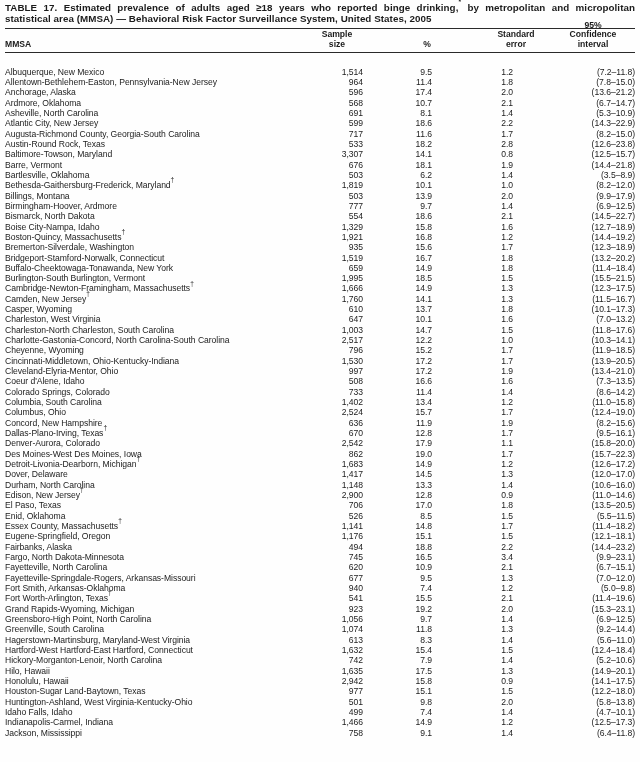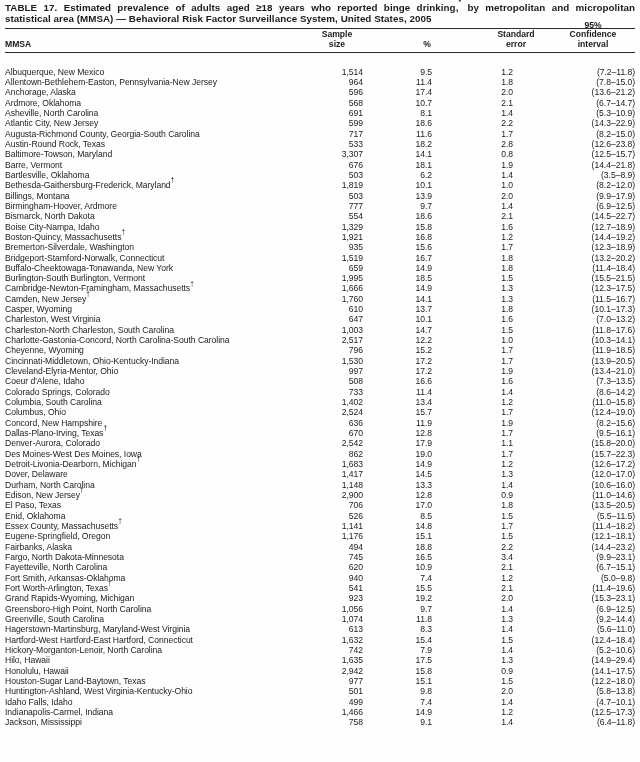--- a/index.html
+++ b/index.html
@@ -405,20 +405,27 @@
           <td class="c-num">(9.9–23.1)</td>
         </tr>
         <tr>
           <td class="c-name">Fayetteville, North Carolina</td>
           <td class="c-num">620</td>
           <td class="c-num">10.9</td>
           <td class="c-num">2.1</td>
           <td class="c-num">(6.7–15.1)</td>
         </tr>
         <tr>
+          <td class="c-name">Fayetteville-Springdale-Rogers, Arkansas-Missouri</td>
+          <td class="c-num">677</td>
+          <td class="c-num">9.5</td>
+          <td class="c-num">1.3</td>
+          <td class="c-num">(7.0–12.0)</td>
+        </tr>
+        <tr>
           <td class="c-name">Fort Smith, Arkansas-Oklahoma</td>
           <td class="c-num">940</td>
           <td class="c-num">7.4</td>
           <td class="c-num">1.2</td>
           <td class="c-num">(5.0–9.8)</td>
         </tr>
         <tr>
           <td class="c-name">Fort Worth-Arlington, Texas<sup class="marker">†</sup></td>
           <td class="c-num">541</td>
           <td class="c-num">15.5</td>
@@ -465,21 +472,21 @@
           <td class="c-num">742</td>
           <td class="c-num">7.9</td>
           <td class="c-num">1.4</td>
           <td class="c-num">(5.2–10.6)</td>
         </tr>
         <tr>
           <td class="c-name">Hilo, Hawaii</td>
           <td class="c-num">1,635</td>
           <td class="c-num">17.5</td>
           <td class="c-num">1.3</td>
-          <td class="c-num">(14.9–29.4)</td>
+          <td class="c-num">(14.9–20.1)</td>
         </tr>
         <tr>
           <td class="c-name">Honolulu, Hawaii</td>
           <td class="c-num">2,942</td>
           <td class="c-num">15.8</td>
           <td class="c-num">0.9</td>
           <td class="c-num">(14.1–17.5)</td>
         </tr>
         <tr>
           <td class="c-name">Houston-Sugar Land-Baytown, Texas</td>

